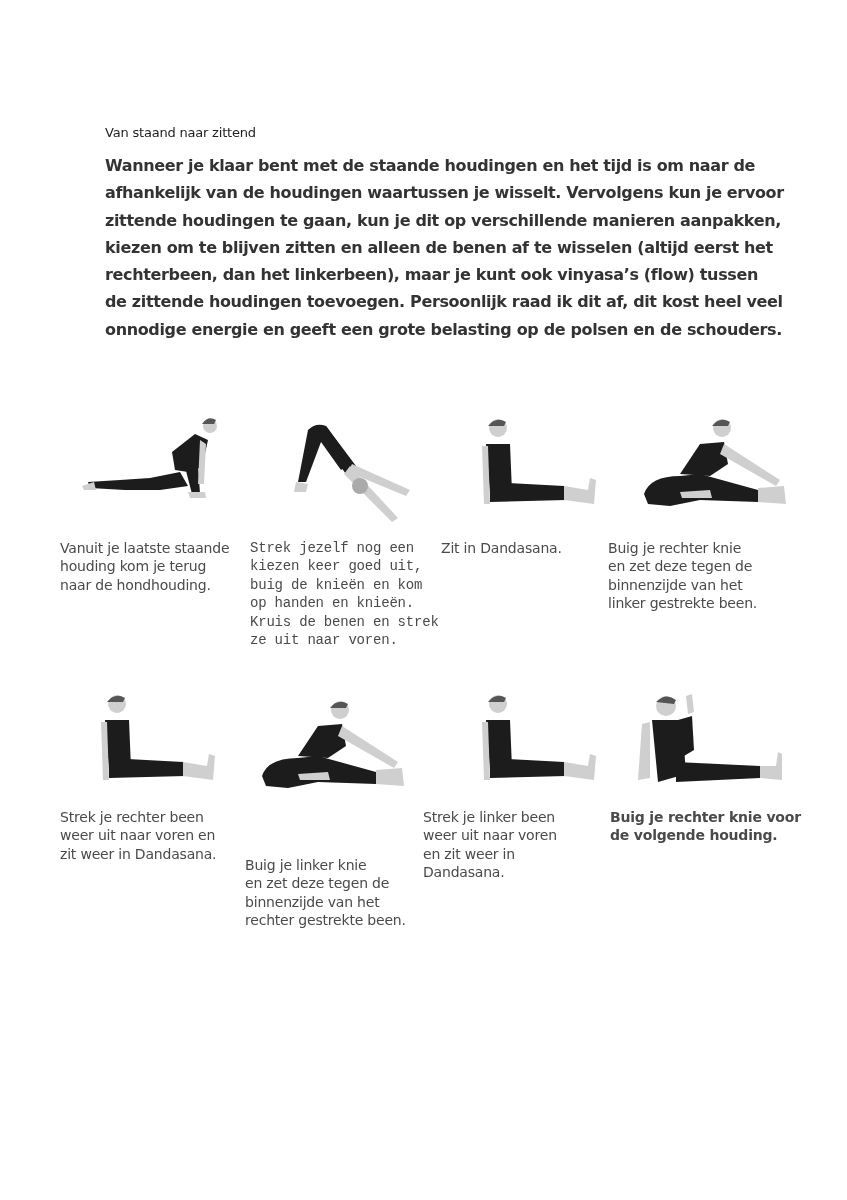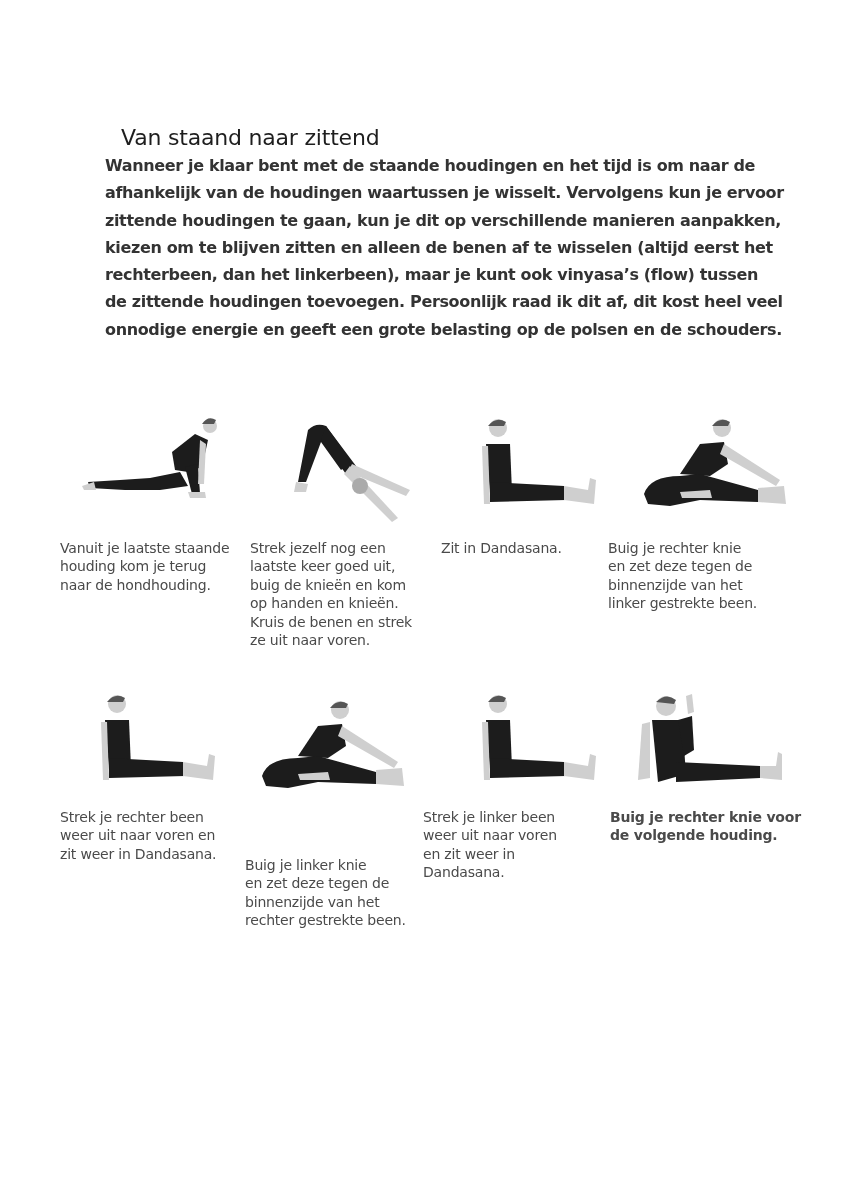--- a/index.html
+++ b/index.html
@@ -1,17 +1,17 @@
 <!DOCTYPE html>
 <html><head>
 <meta charset="utf-8">
 <style>
   html, body { margin: 0; padding: 0; background: #ffffff; }
   body { width: 847px; height: 1200px; position: relative; overflow: hidden; font-family: "DejaVu Sans", sans-serif; color: #2b2b2b; }
-  .heading { position: absolute; left: 105px; top: 125px; font-size: 22px; color: #1e1e1e; letter-spacing: -0.2px; margin-left: 16px; }
+  .heading { position: absolute; left: 105px; top: 125px; font-size: 13px; color: #1e1e1e; letter-spacing: -0.2px; }
   .body-text { position: absolute; left: 105px; top: 152px; width: 660px; font-size: 16px; line-height: 27.3px; color: #333; letter-spacing: -0.35px; font-weight: bold; }
   .body-text span { display: block; white-space: nowrap; }
   .fig { position: absolute; }
   .fig svg { display: block; }
   .caption { position: absolute; font-size: 14px; line-height: 18.4px; color: #4a4a4a; letter-spacing: -0.2px; }
   .caption span { display: block; white-space: nowrap; }
 </style>
 </head>
 <body>
 
@@ -77,23 +77,23 @@
     <path d="M118 74 L144 72 L146 90 L118 88 Z" fill="#cfcfcf"></path>
     <path d="M40 78 L70 76 L72 84 L42 84 Z" fill="#cfcfcf"></path>
   </svg>
 </div>
 
 <div class="caption" style="left:60px; top:539px; width:194px;">
   <span>Vanuit je laatste staande</span>
   <span>houding kom je terug</span>
   <span>naar de hondhouding.</span>
 </div>
-<div class="caption" style="left:250px; top:539px; width:194px;">
+<div class="caption" style="left:250px; top:539px; width:194px;font-family:Liberation Mono, monospace;">
   <span>Strek jezelf nog een</span>
-  <span>laatste keer goed uit,</span>
+  <span>kiezen keer goed uit,</span>
   <span>buig de knieën en kom</span>
   <span>op handen en knieën.</span>
   <span>Kruis de benen en strek</span>
   <span>ze uit naar voren.</span>
 </div>
 <div class="caption" style="left:441px; top:539px; width:194px;">
   <span>Zit in Dandasana.</span>
 </div>
 <div class="caption" style="left:608px; top:539px; width:194px;">
   <span>Buig je rechter knie</span>

